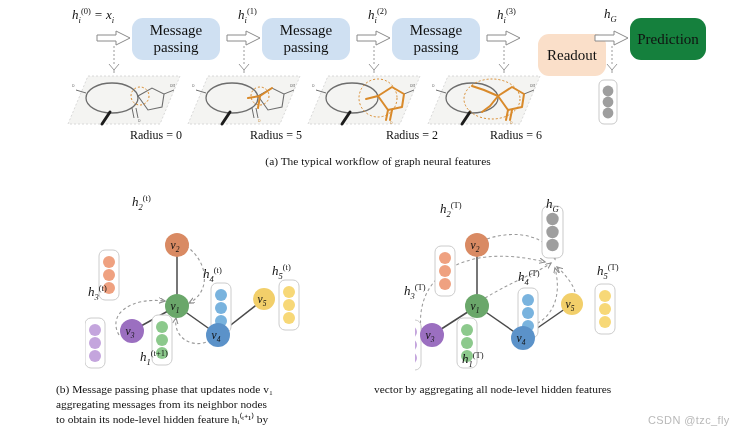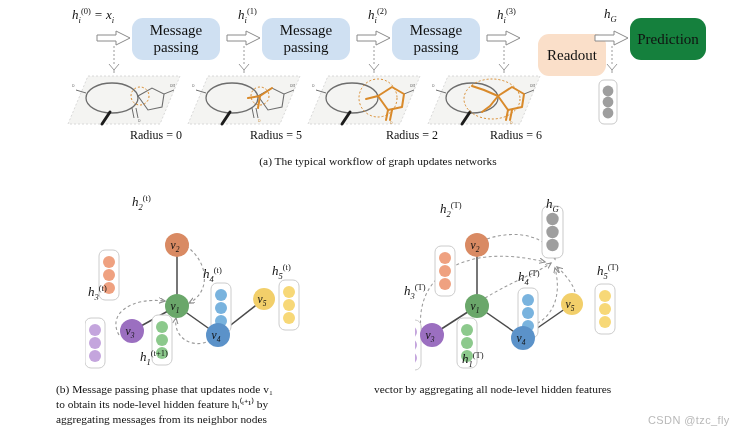--- a/index.html
+++ b/index.html
@@ -286,21 +286,21 @@
 
   <div class="plate" style="left:595px;top:78px;">
     <svg width="26" height="48" viewBox="0 0 26 48">
       <rect x="4" y="2" width="18" height="44" rx="5" ry="5" fill="#ffffff" stroke="#c9c9c9" stroke-width="1"></rect>
       <circle cx="13" cy="13" r="5.4" fill="#9e9e9e"></circle>
       <circle cx="13" cy="24" r="5.4" fill="#9e9e9e"></circle>
       <circle cx="13" cy="35" r="5.4" fill="#9e9e9e"></circle>
     </svg>
   </div>
 
-  <div class="cap cap-a" style="top:154px;">(a) The typical workflow of graph updates networks</div>
+  <div class="cap cap-a" style="top:154px;">(a) The typical workflow of graph neural features</div>
 
   <div class="panel" style="left:85px;top:188px;">
     <svg width="300" height="185" viewBox="0 0 300 185">
       <defs>
         <marker id="ah-b" markerWidth="7" markerHeight="7" refX="5.4" refY="2.6" orient="auto">
           <path d="M0,0 L5.6,2.6 L0,5.2" fill="none" stroke="#8e8e8e" stroke-width="1"></path>
         </marker>
       </defs>
 
       <g stroke="#4a4a4a" stroke-width="1.5">
@@ -482,22 +482,22 @@
   </div>
   <div class="mathlab" style="left:518px;top:268px;">
     <i>h</i><sub>4</sub><sup>(T)</sup>
   </div>
   <div class="mathlab" style="left:597px;top:262px;">
     <i>h</i><sub>5</sub><sup>(T)</sup>
   </div>
 
   <div class="cap" style="left:56px;top:382px;width:305px;">
     <div>(b) Message passing phase that updates node v₁</div>
+    <div>aggregating messages from its neighbor nodes</div>
     <div>to obtain its node-level hidden feature hᵢ⁽ᵗ⁺¹⁾ by</div>
-    <div>aggregating messages from its neighbor nodes</div>
   </div>
 
   <div class="cap" style="left:374px;top:382px;width:330px;">
     <div>vector by aggregating all node-level hidden features</div>
   </div>
 
   <div class="wm" style="left:648px;top:414px;">CSDN @tzc_fly</div>
 
 </div>
 

